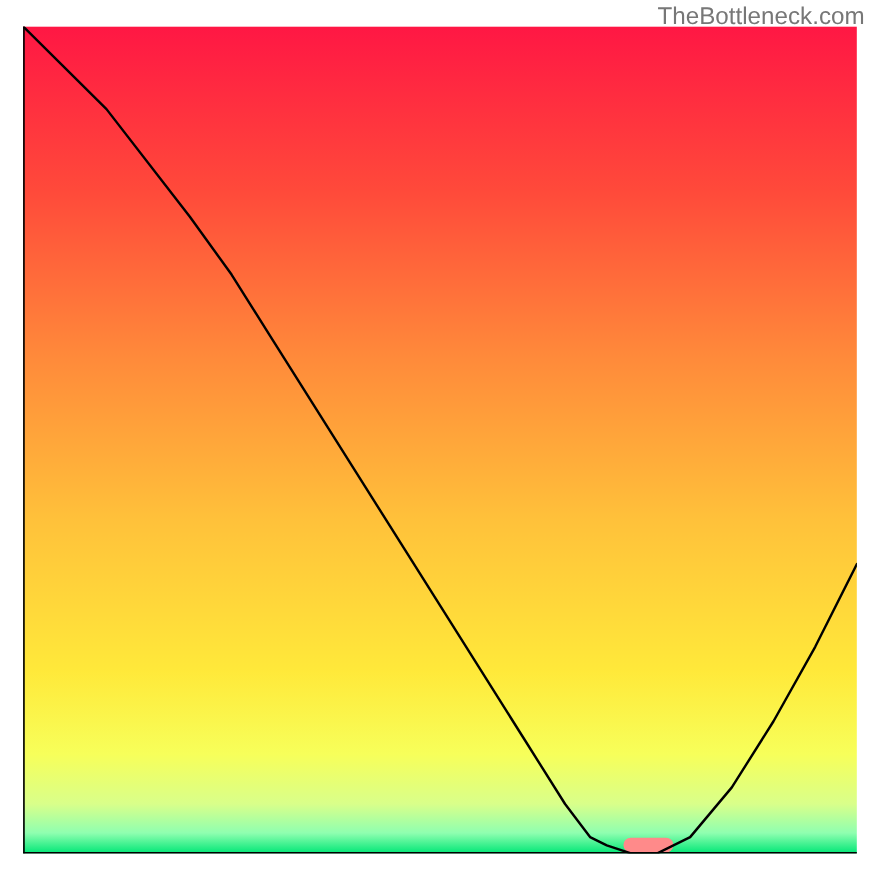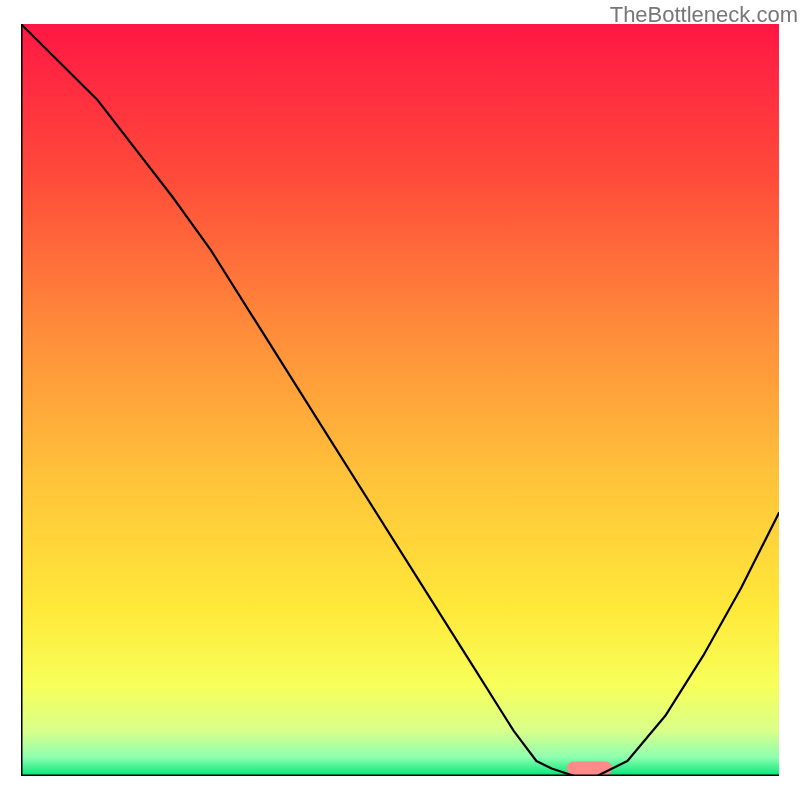--- a/index.html
+++ b/index.html
@@ -12,21 +12,21 @@
   }
   .container {
     position: relative;
     width: 800px;
     height: 800px;
     background: #ffffff;
   }
   .watermark {
     position: absolute;
     top: 2px;
-    right: 2px;
+    right: 14px;
     color: #777;
     font-size: 22px;
     font-weight: 500;
     z-index: 100;
   }
   .plot {
     position: absolute;
     left: 21px;
     top: 24px;
     width: 758px;

